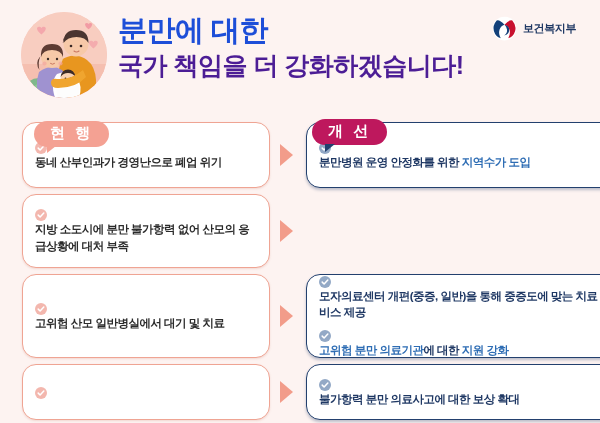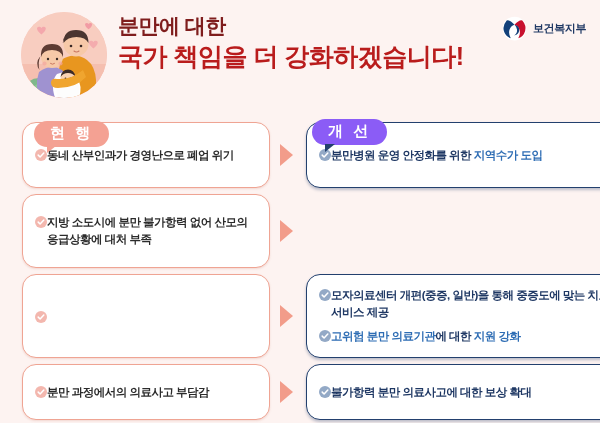--- a/index.html
+++ b/index.html
@@ -38,26 +38,26 @@
     position:absolute;
     left:118px; top:14px;
     width:350px;
   }
   .title-line {
     font-weight:bold;
     letter-spacing:-0.5px;
     white-space:nowrap;
     line-height:1.14;
   }
-  #title-line-1 { font-size:21px; color:#7f1d1d; }
-  #title-line-2 { font-size:25px; color:#b91c1c; margin-top:4px; }
+  #title-line-1 { font-size:29px; color:#1d4ed8; }
+  #title-line-2 { font-size:25px; color:#4c1d95; margin-top:4px; }
 
   #ministry-logo {
     position:absolute;
-    right:14px; top:16px;
+    right:24px; top:16px;
     display:flex; align-items:center; gap:6px;
   }
   #ministry-logo svg { display:block; }
   #ministry-logo-text {
     font-size:11px; font-weight:bold; color:#1f3864;
     letter-spacing:-0.4px; white-space:nowrap;
   }
 
   
   #compare-grid {
@@ -81,21 +81,21 @@
     left:34px; top:5px;
     background:#f4a193; color:#ffffff;
   }
   #badge-current::after{
     content:""; position:absolute; left:13px; bottom:-6px;
     border-left:9px solid #f4a193;
     border-bottom:7px solid transparent;
   }
   #badge-improved {
     left:312px; top:3px;
-    background:#8b5cf6; color:#ffffff;
+    background:#be185d; color:#ffffff;
   }
   #badge-improved::after{
     content:""; position:absolute; left:13px; bottom:-7px;
     border-left:10px solid #23406e;
     border-bottom:8px solid transparent;
   }
 
   .row { position:absolute; left:0; width:600px; }
   #row-1 { top:18px;  height:66px; }
   #row-2 { top:90px;  height:74px; }
@@ -127,20 +127,21 @@
     top:50%; transform:translateY(-50%);
     width:0; height:0;
     border-top:11px solid transparent;
     border-bottom:11px solid transparent;
     border-left:13px solid #f29c8a;
   }
 
   .bullet-item {
     display:flex; align-items:flex-start; gap:0;
     margin:2px 0;
+    flex-direction:column;
   }
   .bullet-item + .bullet-item { margin-top:5px; }
 
   .check-icon {
     flex:0 0 auto;
     width:12px; height:12px; margin-top:2px;
   }
   .check-icon svg { display:block; width:12px; height:12px; }
 
   .bullet-text {
@@ -282,20 +283,21 @@
 
     <div class="row" id="row-3">
       <div class="card card-current">
           <div class="bullet-item">
             <span class="check-icon">
               <svg viewBox="0 0 12 12" xmlns="http://www.w3.org/2000/svg">
                 <circle cx="6" cy="6" r="6" fill="#f3b7ae"></circle>
                 <path d="M3.2 6.1 L5.1 8 L8.8 4.1" stroke="#ffffff" stroke-width="1.5" fill="none" stroke-linecap="round" stroke-linejoin="round"></path>
               </svg>
             </span>
+            <span class="bullet-text text-current"><span>고위험 산모 일반병실에서 대기 및 치료</span></span>
           </div>
         </div>
       <div class="arrow"></div>
       <div class="card card-improved">
           <div class="bullet-item">
             <span class="check-icon">
               <svg viewBox="0 0 12 12" xmlns="http://www.w3.org/2000/svg">
                 <circle cx="6" cy="6" r="6" fill="#93a9c6"></circle>
                 <path d="M3.2 6.1 L5.1 8 L8.8 4.1" stroke="#ffffff" stroke-width="1.5" fill="none" stroke-linecap="round" stroke-linejoin="round"></path>
               </svg>
@@ -316,21 +318,20 @@
 
     <div class="row" id="row-4">
       <div class="card card-current">
           <div class="bullet-item">
             <span class="check-icon">
               <svg viewBox="0 0 12 12" xmlns="http://www.w3.org/2000/svg">
                 <circle cx="6" cy="6" r="6" fill="#f3b7ae"></circle>
                 <path d="M3.2 6.1 L5.1 8 L8.8 4.1" stroke="#ffffff" stroke-width="1.5" fill="none" stroke-linecap="round" stroke-linejoin="round"></path>
               </svg>
             </span>
-            <span class="bullet-text text-current"><span>분만 과정에서의 의료사고 부담감</span></span>
           </div>
         </div>
       <div class="arrow"></div>
       <div class="card card-improved">
           <div class="bullet-item">
             <span class="check-icon">
               <svg viewBox="0 0 12 12" xmlns="http://www.w3.org/2000/svg">
                 <circle cx="6" cy="6" r="6" fill="#93a9c6"></circle>
                 <path d="M3.2 6.1 L5.1 8 L8.8 4.1" stroke="#ffffff" stroke-width="1.5" fill="none" stroke-linecap="round" stroke-linejoin="round"></path>
               </svg>

